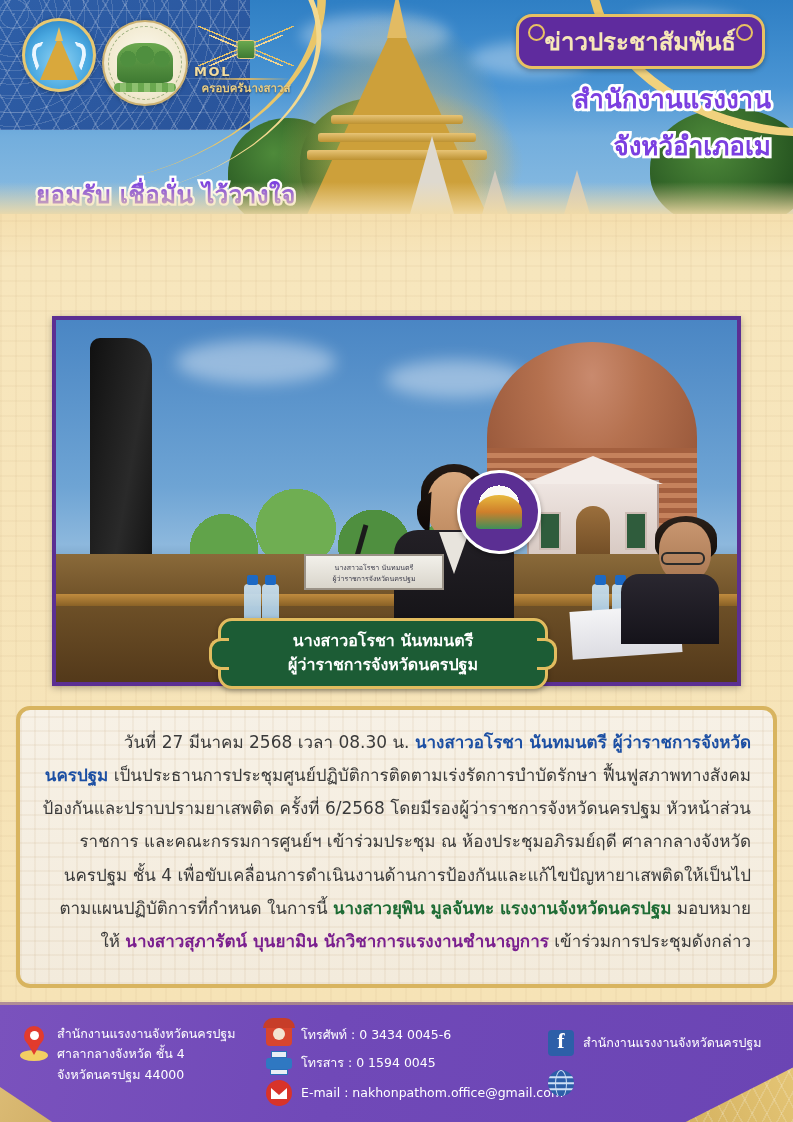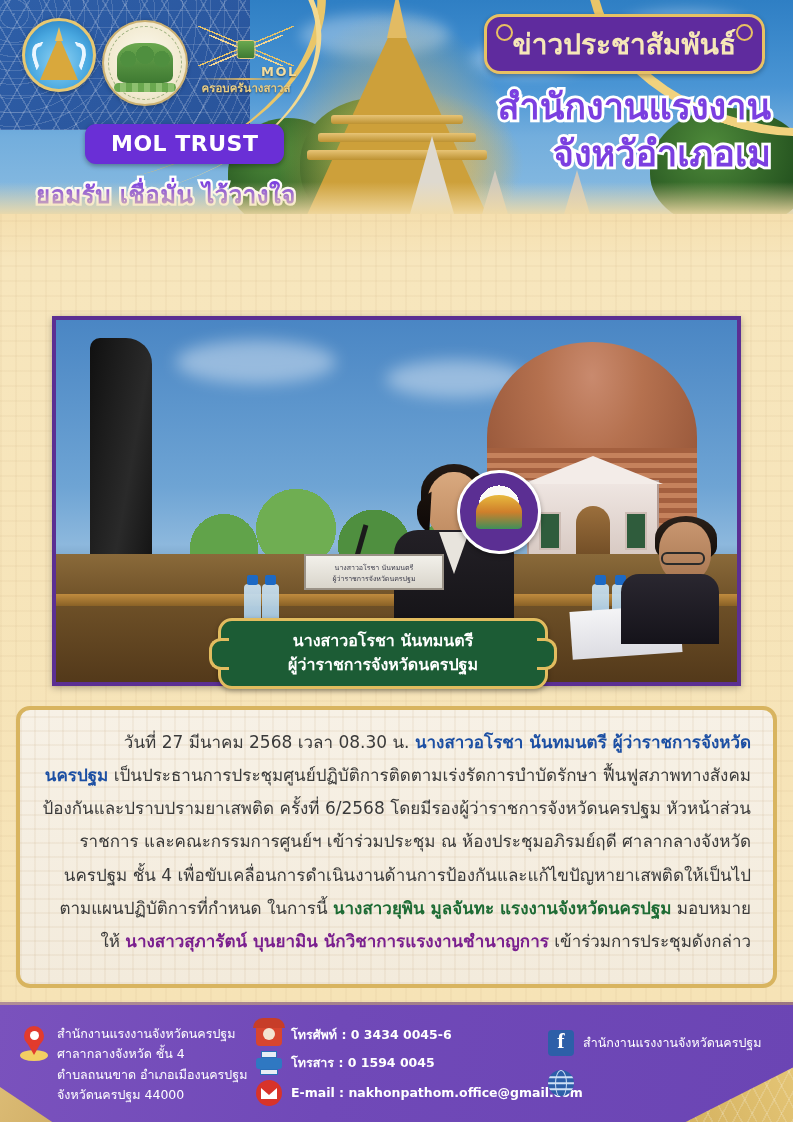--- a/index.html
+++ b/index.html
@@ -170,21 +170,21 @@
     background:
       linear-gradient(to bottom right, transparent 48.6%, #f0d491 48.6% 51.4%, transparent 51.4%),
       linear-gradient(to bottom left,  transparent 48.6%, #f0d491 48.6% 51.4%, transparent 51.4%);
   }
   .mol-badge {
     position:absolute; left:50%; top:16px; transform:translateX(-50%);
     width:19px; height:19px; border-radius:3px;
     background:linear-gradient(#6aa84f,#3f7a32); border:1.5px solid #e8cc84;
   }
   .mol-txt {
-    position:absolute; left:0; right:0; top:40px; text-align:right;
+    position:absolute; left:0; right:0; top:40px; text-align:left;
     color:#f3dc9e; font-size:13px; font-weight:700; letter-spacing:1.6px;
     text-shadow:0 1px 2px rgba(0,0,0,.5);
   }
   .mol-sub {
     position:absolute; left:0; right:0; top:55px; text-align:center;
     color:#e9cd84; font-size:11.5px; font-weight:700;
     text-shadow:0 1px 2px rgba(0,0,0,.5);
   }
   .mol-rule {
     position:absolute; left:7px; right:7px; top:54px; height:1.5px;
@@ -202,33 +202,33 @@
     position:absolute; left:36px; top:175px;
     font-size:24px; font-weight:700; color:#7b3fe0;
     -webkit-text-stroke:4.5px #ffffff; paint-order:stroke fill;
     letter-spacing:.5px; white-space:nowrap;
   }
 
   
   .pr-badge {
     position:absolute; right:28px; top:14px;
     background:#5f2b9e; border:3px solid #e8c163; border-radius:16px;
-    padding:5px 26px; color:#f6e7b8; font-size:28px; font-weight:700;
+    padding:5px 26px; color:#f6e7b8; font-size:24px; font-weight:700;
     box-shadow:0 2px 5px rgba(0,0,0,.3); white-space:nowrap;
   }
   .pr-badge:before, .pr-badge:after {
     content:""; position:absolute; top:7px; width:13px; height:13px;
     border:2.5px solid #e8c163; border-radius:50%;
   }
   .pr-badge:before { left:9px; }
   .pr-badge:after  { right:9px; }
 
   .office-line {
     position:absolute; right:22px;
-    font-size:36px; font-weight:700; color:#7b3fe0;
+    font-size:26px; font-weight:700; color:#7b3fe0;
     -webkit-text-stroke:5.5px #ffffff; paint-order:stroke fill;
     white-space:nowrap;
   }
   .office-l1 { top:78px; }
   .office-l2 { top:125px; }
 
   
   .sheet {
     position:absolute; left:0; top:214px; width:793px; height:788px;
     background:
@@ -438,21 +438,21 @@
     border-top:16px solid #e23b2e;
   }
   .pin .pin-dot {
     position:absolute; left:8px; top:5px; width:9px; height:9px; border-radius:50%; background:#fff;
   }
   .pin .pin-shadow {
     position:absolute; left:-2px; top:24px; width:28px; height:11px; border-radius:50%;
     background:#f2cf63;
   }
 
-  .col-phone { left:256px; top:22px;font-weight:bold; }
+  .col-phone { left:266px; top:22px; }
   .col-social { left:548px; top:28px; }
 
   .ic-phone { width:26px; height:22px; border-radius:4px; background:#d8452f; position:relative; }
   .ic-phone:before { content:""; position:absolute; left:50%; top:4px; transform:translateX(-50%); width:12px; height:12px; border-radius:50%; background:#f3e3d2; }
   .ic-phone:after { content:""; position:absolute; left:-3px; top:-6px; width:32px; height:10px; border-radius:10px 10px 0 0; background:#c73d29; }
 
   .ic-fax { width:26px; height:24px; position:relative; }
   .ic-fax .top { position:absolute; left:5px; top:0; width:16px; height:7px; background:#e8eef5; border:1.5px solid #2b6fb8; }
   .ic-fax .mid { position:absolute; left:0; top:7px; width:26px; height:11px; background:#2f78c2; border-radius:3px; }
   .ic-fax .bot { position:absolute; left:4px; bottom:0; width:18px; height:6px; background:#e8eef5; border:1.5px solid #2b6fb8; }
@@ -523,21 +523,20 @@
       <div class="mol-mark">
         <div class="mol-roof-line"></div>
         <div class="mol-roof-line2"></div>
         <div class="mol-badge"></div>
         <div class="mol-rule"></div>
         <div class="mol-txt">MOL</div>
         <div class="mol-sub">ครอบครันางสาวส</div>
       </div>
     </div>
 
-    <div class="trust-chip">MOL TRUST</div>
     <div class="trust-tag">ยอมรับ เชื่อมั่น ไว้วางใจ</div>
 
     <div class="pr-badge">ข่าวประชาสัมพันธ์</div>
     <div class="office-line office-l1">สำนักงานแรงงาน</div>
     <div class="office-line office-l2">จังหวัอำเภอเม</div>
 
     <div class="hero-fade"></div>
   </div>
 
   <div class="sheet"></div>
@@ -606,21 +605,20 @@
     <div class="f-col col-addr">
       <div class="pin">
         <div class="pin-shadow"></div>
         <div class="pin-tail"></div>
         <div class="pin-body"></div>
         <div class="pin-dot"></div>
       </div>
       <div class="addr-lines">
         <div>สำนักงานแรงงานจังหวัดนครปฐม</div>
         <div>ศาลากลางจังหวัด ชั้น 4</div>
-        <div>ตำบลถนนขาด อำเภอเมืองนครปฐม</div>
         <div>จังหวัดนครปฐม 44000</div>
       </div>
     </div>
 
     <div class="f-col col-phone">
       <div class="f-row">
         <span class="f-ico">
             <span class="ic-phone"></span>
           </span>
         <span class="f-txt">โทรศัพท์ : 0 3434 0045-6</span>

